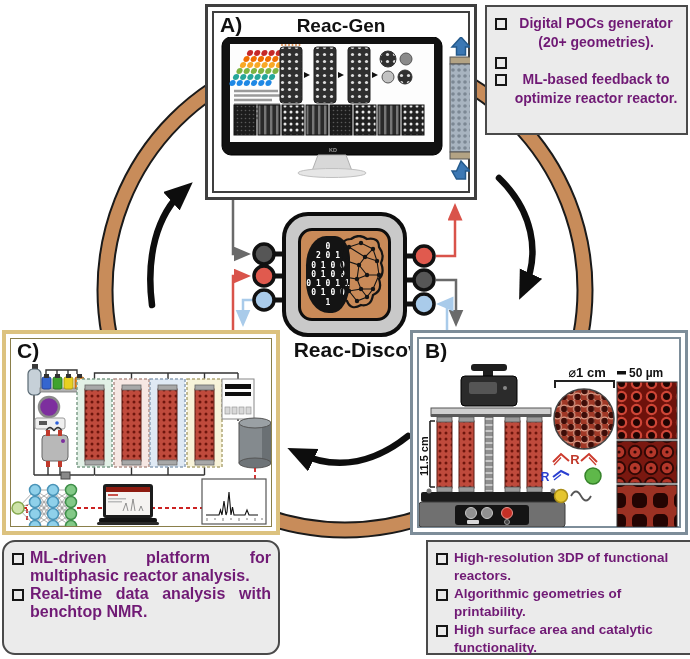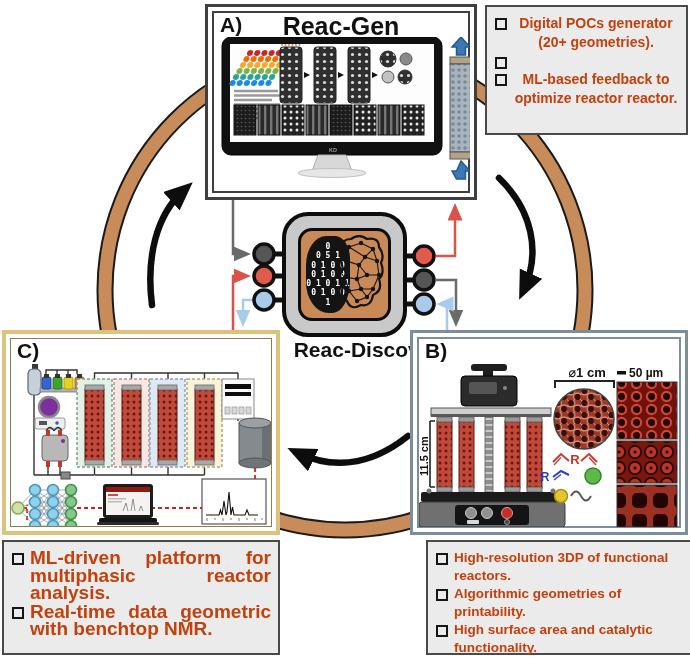--- a/index.html
+++ b/index.html
@@ -8,29 +8,29 @@
   svg{display:block;}
   .abs{position:absolute;}
   
   .panel{position:absolute;background:#fff;border:3px solid #3f3f3f;padding:4px;box-sizing:border-box;}
   .panel-inner{position:relative;width:100%;height:100%;border:2px solid #3f3f3f;box-sizing:border-box;background:#fff;}
   .panel-b{border-color:#7d8d99;}
   .panel-b .panel-inner{border-color:#7d8d99;}
   .panel-c{border-color:#dcc27f;border-width:4px;}
   .panel-c .panel-inner{border-color:#8a7f4a;border-width:1.5px;}
   .panel-label{position:absolute;top:0px;left:6px;font-size:21px;font-weight:bold;line-height:24px;}
-  .panel-title{position:absolute;top:1px;left:0;right:0;text-align:center;font-size:25px;font-weight:bold;line-height:24px;}
+  .panel-title{position:absolute;top:1px;left:0;right:0;text-align:center;font-size:19px;font-weight:bold;line-height:24px;}
   
   .note-box{position:absolute;background:#ebebeb;border:2px solid #4a4a4a;box-sizing:border-box;
-            padding:7px 7px 15px 7px;font-weight:bold;color:#c2410c;}
+            padding:7px 7px 15px 7px;font-weight:bold;color:#701a75;}
   .note-item{display:flex;align-items:flex-start;margin-bottom:1px;}
   .checkbox-icon{flex:none;width:8px;height:8px;border:2px solid #161616;margin:4px 6px 0 1px;background:#ebebeb;}
   .note-tr{font-size:14px;line-height:19px;}
   .note-tr .note-text{flex:1;text-align:center;}
-  .note-bl{font-size:19px;line-height:17.5px;}
+  .note-bl{font-size:16px;line-height:17.5px;border-radius:13px;}
   .note-bl .note-text{flex:1;text-align:justify;}
   .note-br{font-size:13.5px;line-height:17.5px;}
   .note-br .note-text{flex:1;text-align:left;}
   
   #chip{position:absolute;left:282px;top:212px;width:125px;height:125px;box-sizing:border-box;
         background:#c9c9c9;border:4px solid #0d0d0d;border-radius:26px;}
   #chip-inner{position:absolute;left:12px;top:12px;right:12px;bottom:12px;background:#c98a58;
               border:3px solid #0d0d0d;border-radius:14px;overflow:hidden;}
   #binary-blob{position:absolute;left:5px;top:5px;width:44px;height:77px;background:#141414;
                border-radius:46% 34% 40% 52% / 38% 30% 42% 40%;}
@@ -179,21 +179,21 @@
         </g>
       </svg>
     </div>
   </div>
 
   <div id="chip">
     <div id="chip-inner">
       <div id="binary-blob">
         <div id="binary-text">
           <div>0</div>
-            <div>0 5 1</div>
+            <div>2 0 1</div>
           <div>0 1 0 0</div>
             <div>0 1 0 0</div>
           <div>0 1 0 1 1</div>
             <div>0 1 0 0</div>
           <div>1</div>
         </div>
       </div>
       <svg class="abs" style="right:3px;top:4px" width="46" height="80" viewBox="0 0 46 80">
         <path d="M4,14 Q2,4 12,4 Q20,-2 28,4 Q40,2 40,12 Q46,20 42,28 Q46,38 40,44 Q44,56 34,60 Q32,72 22,70 Q12,76 8,66 Q0,62 4,52 Q-2,42 4,34 Q0,22 4,14 Z" fill="none" stroke="#141414" stroke-width="2.2"></path>
         <g stroke="#141414" stroke-width="1.1" fill="none">
@@ -481,21 +481,21 @@
       </div>
   </div>
 
   <div class="note-box note-bl" style="left:2px;top:540px;width:278px;height:115px;">
     <div class="note-item">
       <span class="checkbox-icon"></span>
       <span class="note-text">ML-driven platform for multiphasic reactor analysis.</span>
       </div>
     <div class="note-item">
       <span class="checkbox-icon"></span>
-      <span class="note-text">Real-time data geometric with benchtop NMR.</span>
+      <span class="note-text">Real-time data analysis with benchtop NMR.</span>
       </div>
   </div>
 
   <div class="note-box note-br" style="left:410px;top:540px;width:278px;height:115px;margin-left:16px;">
     <div class="note-item">
       <span class="checkbox-icon"></span>
       <span class="note-text">High-resolution 3DP of functional reactors.</span>
       </div>
     <div class="note-item">
       <span class="checkbox-icon"></span>

